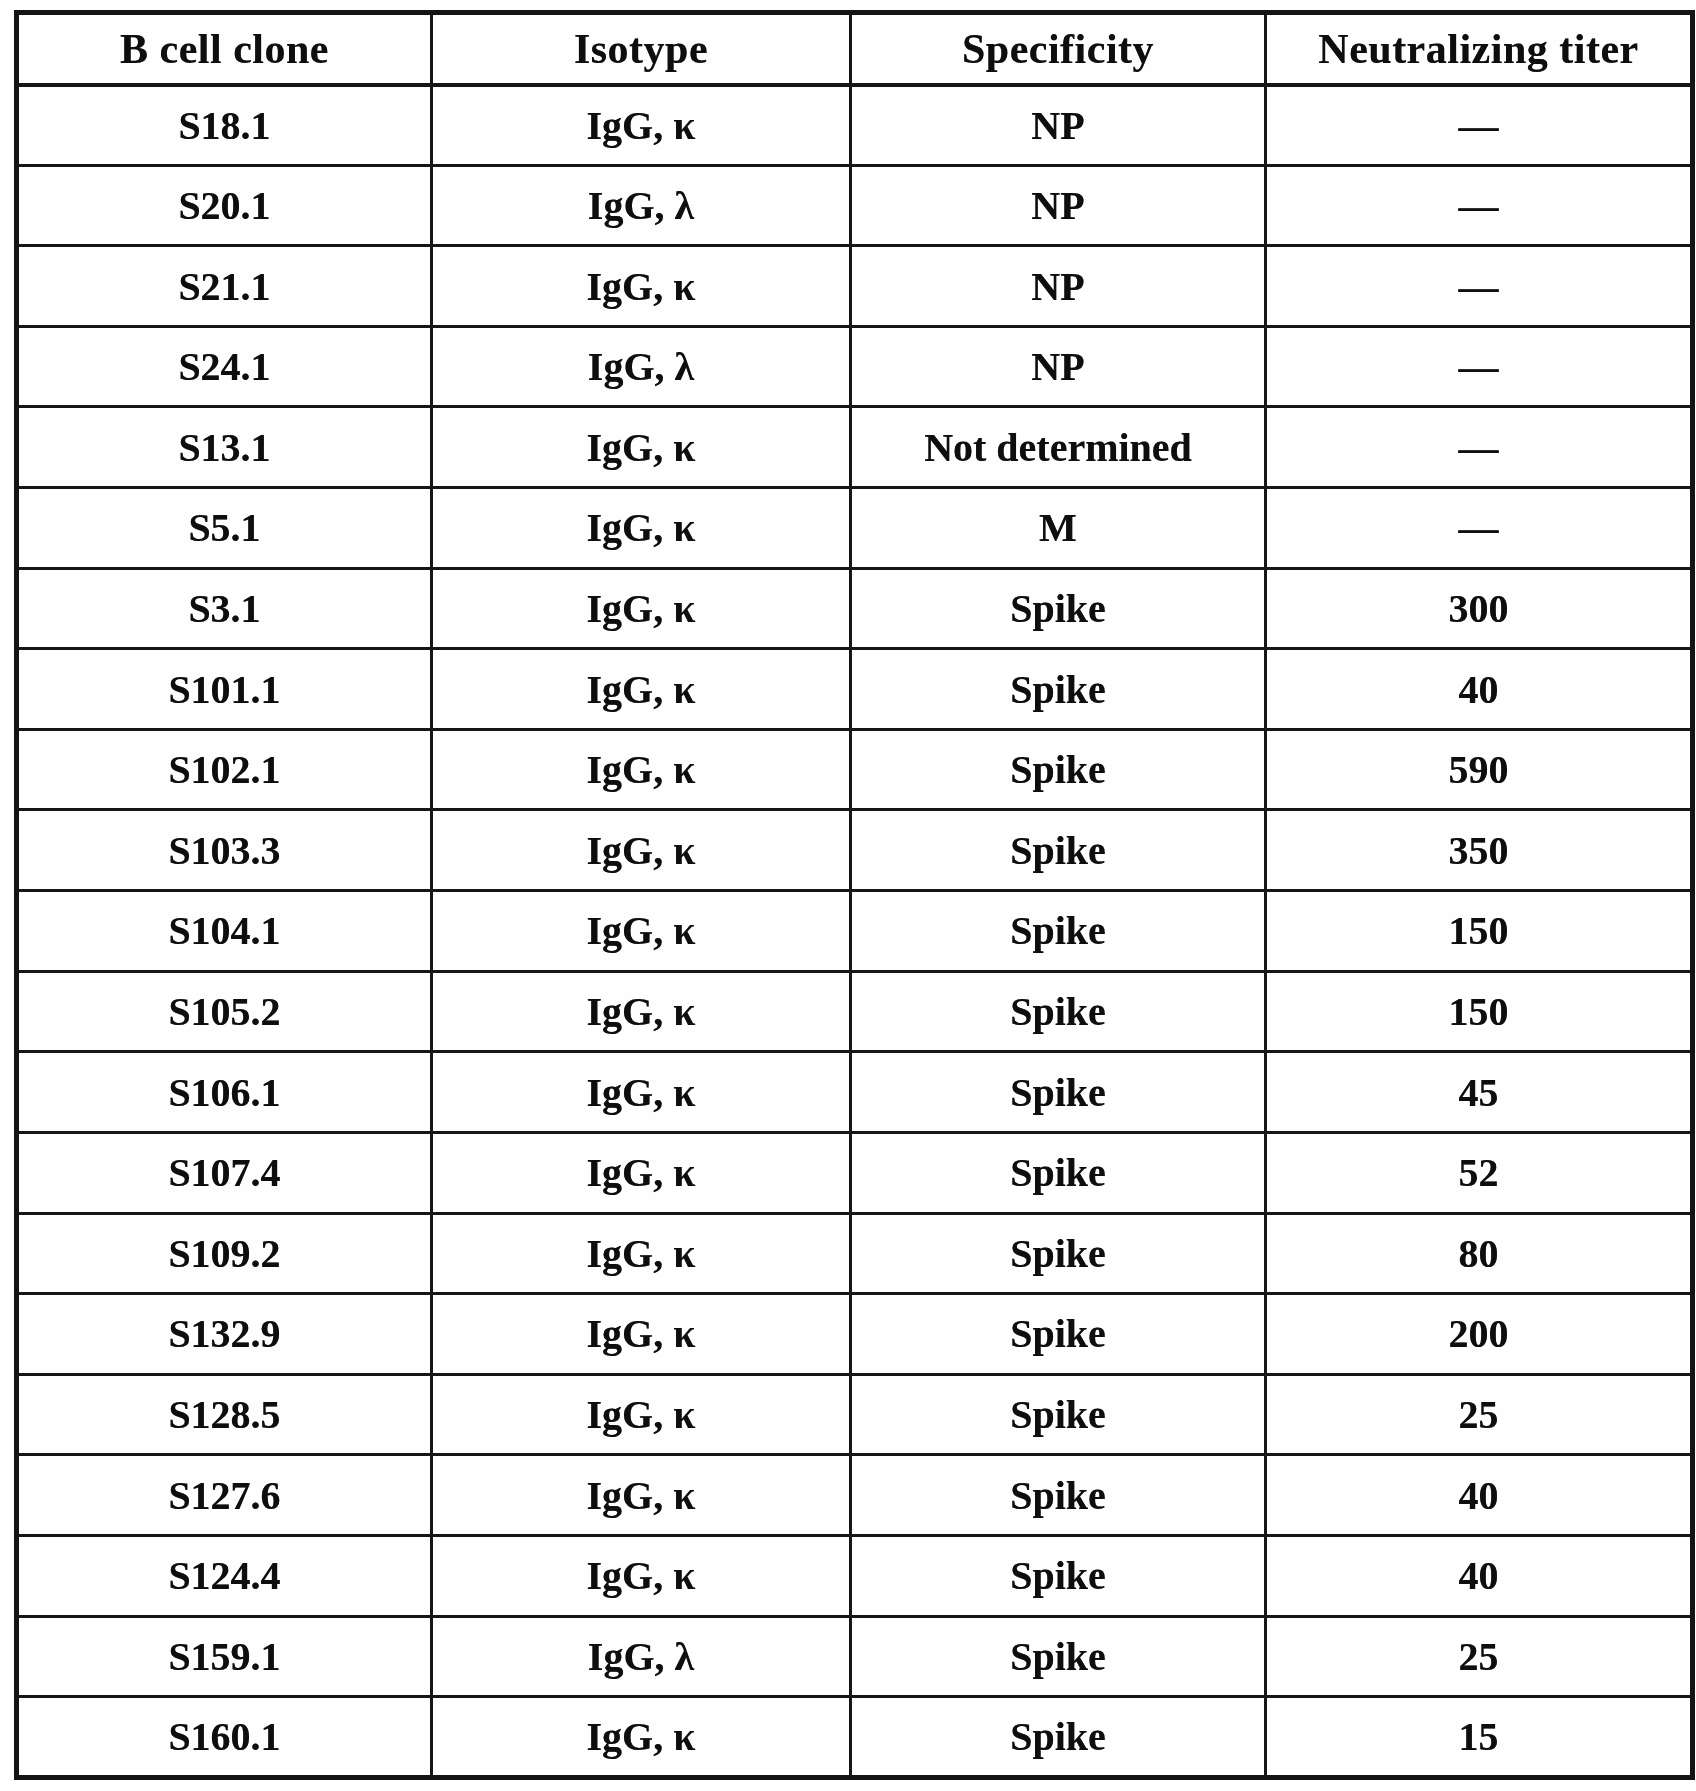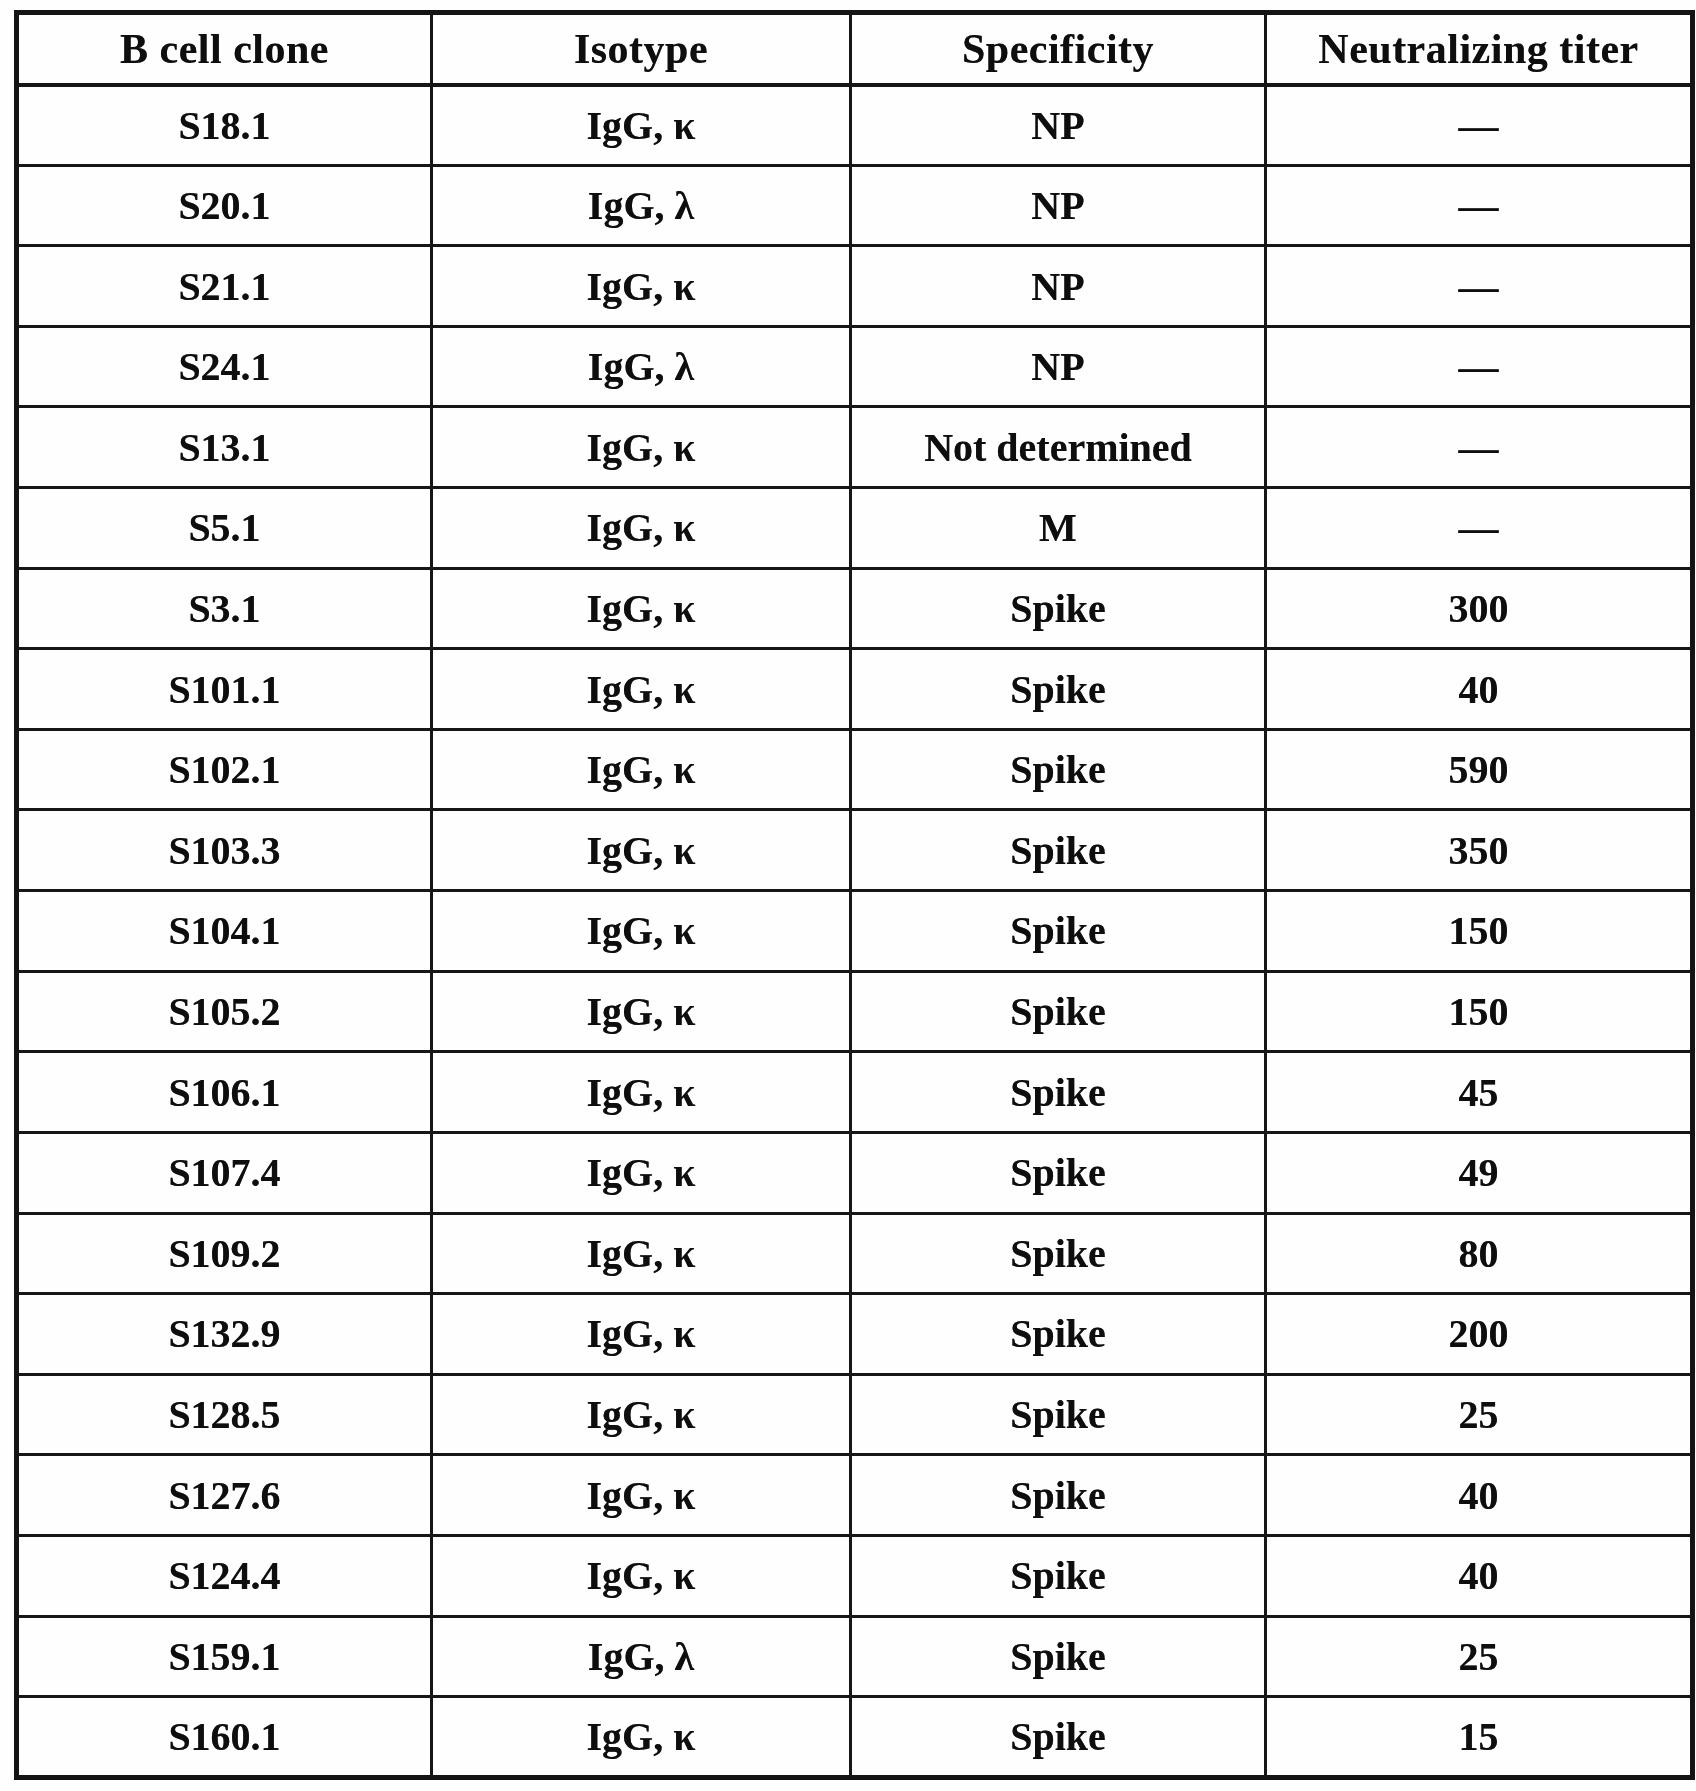--- a/index.html
+++ b/index.html
@@ -168,21 +168,21 @@
     <td>S106.1</td>
     <td>IgG, κ</td>
     <td>Spike</td>
     <td>45</td>
   </tr>
 
   <tr>
     <td>S107.4</td>
     <td>IgG, κ</td>
     <td>Spike</td>
-    <td>49</td>
+    <td>52</td>
   </tr>
 
 
   <tr>
     <td>S109.2</td>
     <td>IgG, κ</td>
     <td>Spike</td>
     <td>80</td>
   </tr>
 

